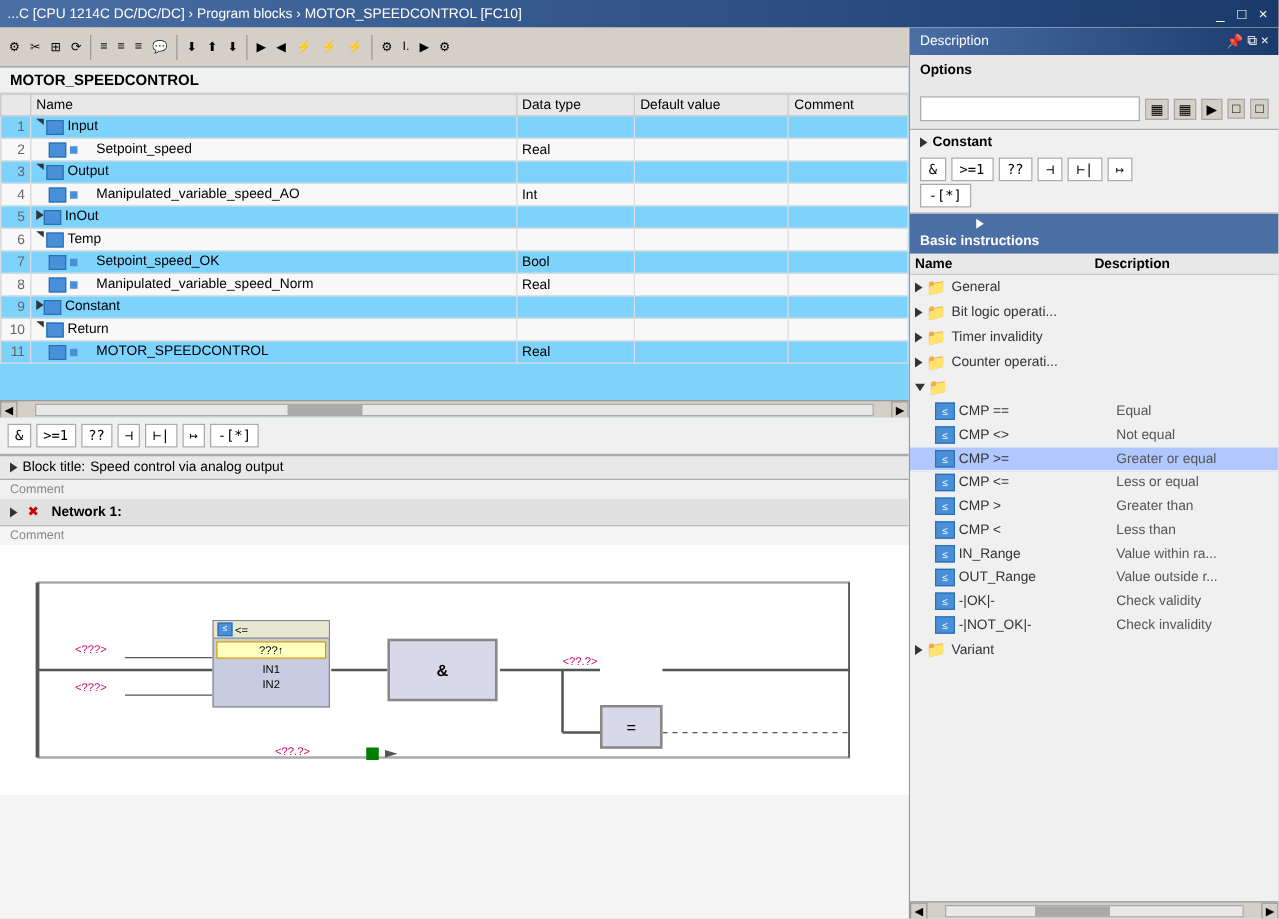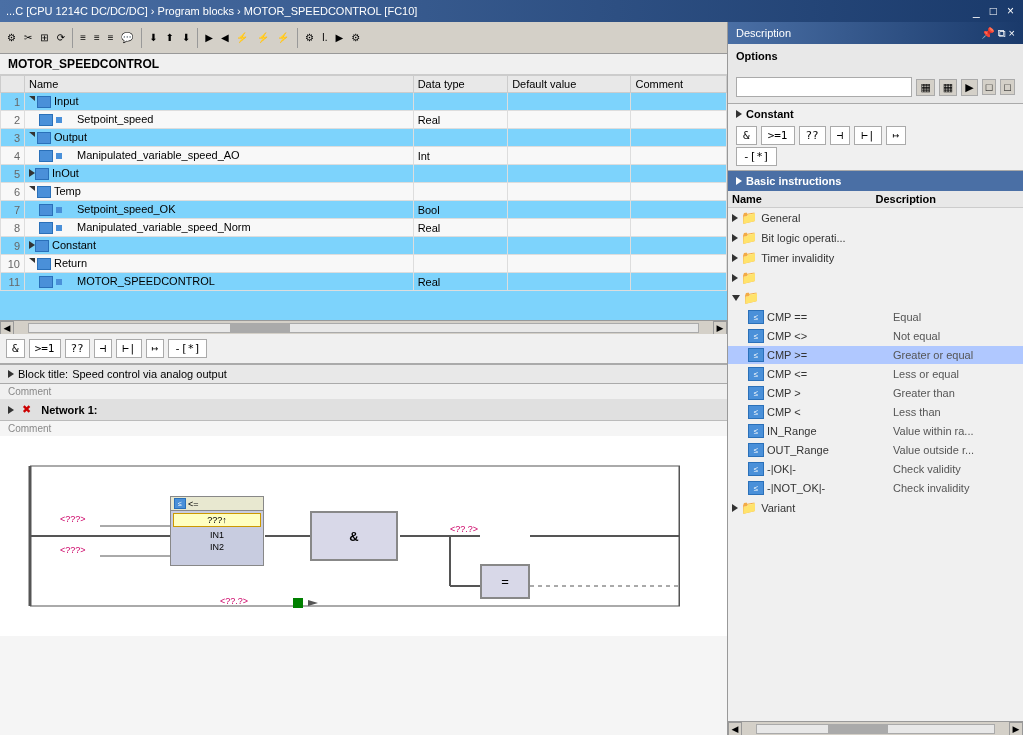--- a/index.html
+++ b/index.html
@@ -73,21 +73,21 @@
 
     
     .favorites-section { padding: 4px 8px; border-bottom: 1px solid #aaa; flex-shrink: 0; }
     .section-header { display: flex; align-items: center; gap: 4px; font-size: 11px; font-weight: bold; margin-bottom: 4px; cursor: pointer; }
     .fav-grid { display: flex; flex-wrap: wrap; gap: 4px; padding: 2px 0; }
     .fav-chip { background: white; border: 1px solid #aaa; padding: 2px 6px; font-size: 11px; cursor: pointer; font-family: monospace; }
 
     
     .instructions-section { flex: 1; overflow: hidden; display: flex; flex-direction: column; }
     .instructions-header-bar { background: #4a6fa5; padding: 4px 8px; display: flex; align-items: center; justify-content: space-between; flex-shrink: 0; }
-    .instructions-header-left { display: flex; align-items: center; gap: 4px; color: white; font-size: 11px; font-weight: bold; }
+    .instructions-header-left { display: flex; align-items: center; gap: 4px; color: white; font-size: 11px; font-weight: bold; flex-direction: column; }
     .inst-columns { display: flex; background: #e8e8e8; border-bottom: 1px solid #ccc; font-size: 11px; padding: 2px 4px; }
     .inst-col-name { flex: 1; font-weight: bold; }
     .inst-col-desc { flex: 1; font-weight: bold; }
     .tree-item { display: flex; align-items: center; padding: 2px 4px; cursor: pointer; font-size: 11px; border-bottom: 1px solid #f0f0f0; }
     .tree-item.selected { background: #c8d8ff; }
     .tree-item.highlighted { background: #b0c8ff; }
     .tree-item-name { flex: 1; color: #333; }
     .tree-item-desc { flex: 1; color: #555; }
     .inst-icon { width: 16px; height: 14px; background: #4a90d9; border: 1px solid #2a70b9; display: inline-flex; align-items: center; justify-content: center; font-size: 8px; color: white; flex-shrink: 0; margin-right: 3px; }
 
@@ -440,20 +440,21 @@
               <span class="tree-item-name">Bit logic operati...</span>
             </div>
             <div class="tree-item" style="padding-left: 4px;">
               <span style="display: inline-block; width: 0px; height: 0px; margin-right: 3px; vertical-align: middle; border-top: 4px solid transparent; border-bottom: 4px solid transparent; border-left: 6px solid rgb(51, 51, 51);"></span>
               <span style="margin-right: 4px; color: rgb(232, 160, 32); font-size: 13px; vertical-align: middle;">📁</span>
               <span class="tree-item-name">Timer invalidity</span>
             </div>
             <div class="tree-item" style="padding-left: 4px;">
               <span style="display: inline-block; width: 0px; height: 0px; margin-right: 3px; vertical-align: middle; border-top: 4px solid transparent; border-bottom: 4px solid transparent; border-left: 6px solid rgb(51, 51, 51);"></span>
               <span style="margin-right: 4px; color: rgb(232, 160, 32); font-size: 13px; vertical-align: middle;">📁</span>
+              <span class="tree-item-name">Counter operati...</span>
             </div>
             <div class="tree-item" style="padding-left: 4px;">
               <span style="display: inline-block; width: 0px; height: 0px; margin-right: 3px; vertical-align: middle; border-left: 4px solid transparent; border-right: 4px solid transparent; border-top: 6px solid rgb(51, 51, 51);"></span>
               <span style="margin-right: 4px; color: rgb(232, 160, 32); font-size: 13px; vertical-align: middle;">📁</span>
             </div>
             <div class="tree-item" style="padding-left: 20px;">
               <span class="inst-icon">≤</span>
               <span class="tree-item-name">CMP ==</span>
               <span class="tree-item-desc">Equal</span>
             </div>

